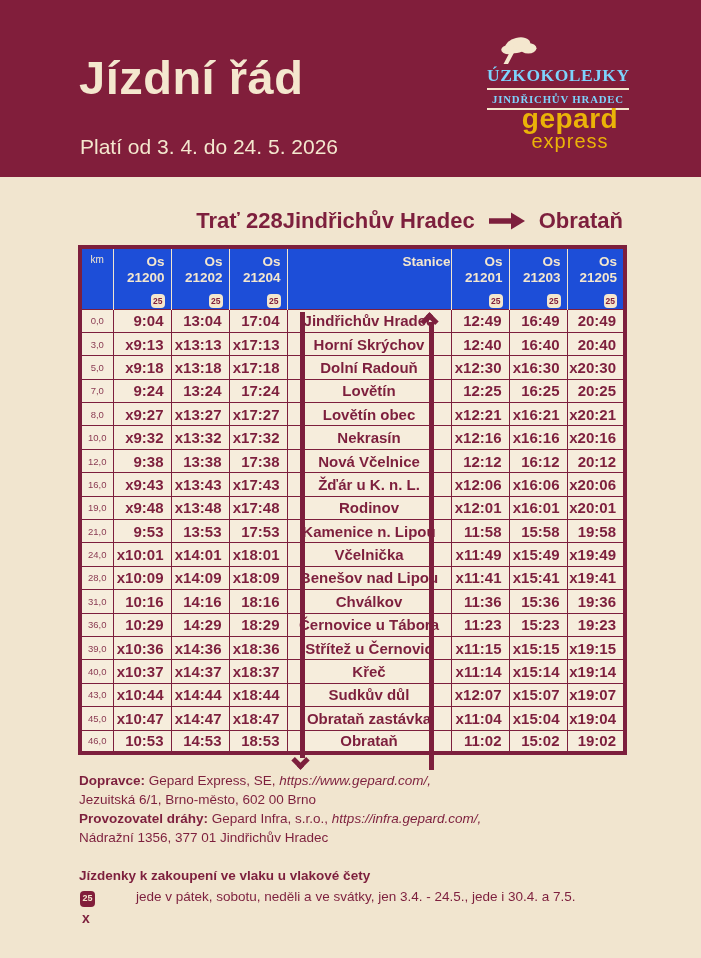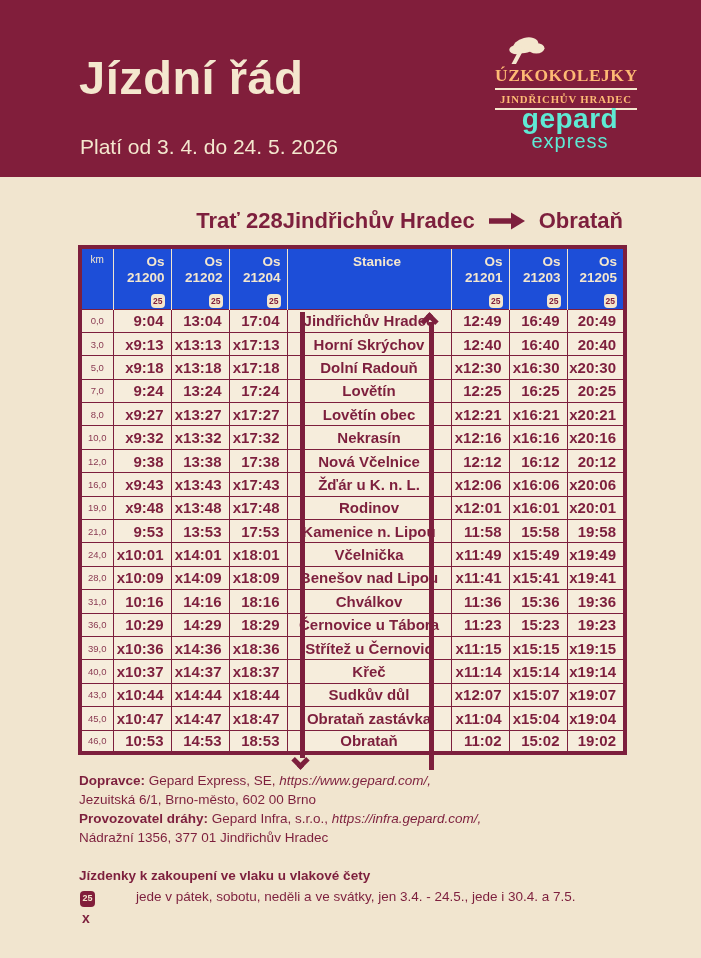--- a/index.html
+++ b/index.html
@@ -17,33 +17,33 @@
   
   .hero { position:relative; height:177px; background:#811E3B; color:#F4E7CE; }
   .hero-title {
     position:absolute; left:79px; top:50px;
     font-size:47px; font-weight:bold; letter-spacing:0.5px; color:#F4E7CE;
   }
   .hero-validity {
     position:absolute; left:80px; top:135px;
     font-size:21px; font-weight:normal; color:#F4E7CE;
   }
-  .brand { position:absolute; right:64px; top:34px; width:142px; text-align:center; color:#fdba74; }
+  .brand { position:absolute; right:72px; top:34px; width:142px; text-align:center; color:#7dd3fc; }
   .brand svg { display:block; margin:0 0 1px 10px; }
   .brand-l1 {
     font-family:"Liberation Serif","DejaVu Serif",serif;
     font-size:17.5px; font-weight:bold; letter-spacing:0.5px;
     border-bottom:2.5px solid #F4E7CE; padding-bottom:2px;
   }
   .brand-l2 {
     font-family:"Liberation Serif","DejaVu Serif",serif;
     font-size:10.8px; font-weight:bold; letter-spacing:0.8px;
     border-bottom:2px solid #F4E7CE; padding:3px 0 3px 0;
   }
-  .gepard { position:absolute; right:70px; top:106px; width:122px; text-align:center; color:#5eead4; line-height:0.92; }
+  .gepard { position:absolute; right:70px; top:106px; width:122px; text-align:center; color:#eab308; line-height:0.92; }
   .gepard-b { font-size:28px; font-weight:bold; letter-spacing:0.5px; }
   .gepard-l { font-size:20px; font-weight:normal; letter-spacing:1px; }
 
   
   .route-bar {
     display:flex; justify-content:flex-end; align-items:center;
     margin:30px 78px 10px 78px; height:28px;
   }
   .route-track { font-size:22px; font-weight:bold; }
   .route-dir { display:flex; align-items:center; gap:12px; font-size:22px; font-weight:bold; }
@@ -56,21 +56,21 @@
     border:4px solid #7D1F3D; background:#F6EDDC;
   }
   table.tt th, table.tt td { border:1px solid #7D1F3D; }
   thead th {
     background:#1d4ed8; color:#F4E7CE; height:62px; vertical-align:top;
     font-size:13.5px; font-weight:bold; padding-top:5px;
     border-color:#F1E5CF !important; border-top:none !important; border-bottom:none !important;
   }
   thead th.th-km { font-size:10px; font-weight:normal; text-align:center; border-left:none !important; }
   thead th.th-train { text-align:right; padding-right:6px; line-height:1.15; }
-  thead th.th-station { text-align:center;padding-left:16px; }
+  thead th.th-station { text-align:right;padding-left:16px; }
   thead th:last-child { border-right:none !important; }
   .badge {
     display:inline-block; margin-top:9px;
     background:#F4E7CE; color:#811E3B;
     font-size:8.5px; font-weight:bold; line-height:10px;
     padding:2px 2px; min-width:12px; border-radius:4px; text-align:center;
   }
   tbody td { height:23.4px; background:#F6EDDC; }
   td.km   { font-size:9.5px; text-align:center; color:#8a3a52; }
   td.time { font-size:15px; font-weight:bold; text-align:right; padding-right:7px; }

